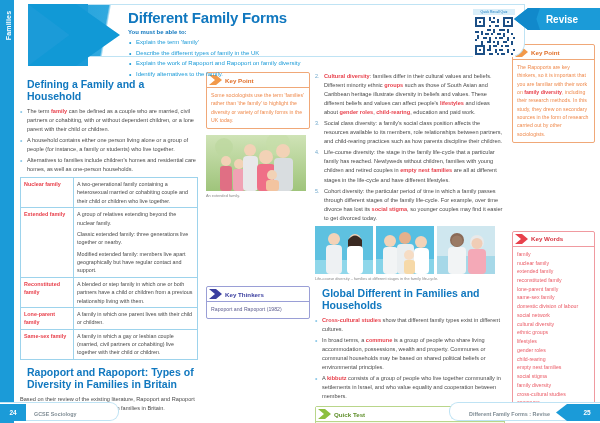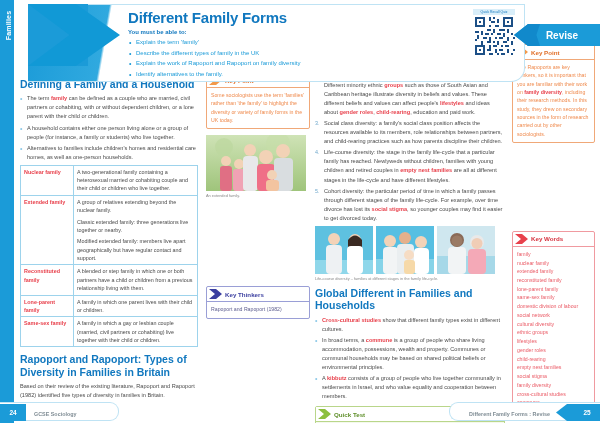--- a/index.html
+++ b/index.html
@@ -26,21 +26,21 @@
   }
 
   
   .cols{flex:1;display:flex;position:relative;}
   .col-left{width:190px;flex:0 0 190px;padding:4px 6px 0 6px;box-sizing:border-box;}
   .col-mid{width:305px;flex:0 0 305px;padding:4px 4px 0 2px;box-sizing:border-box;position:relative;}
   .col-right{flex:1;padding:4px 5px 0 3px;box-sizing:border-box;}
 
   
   .banner{
-    position:absolute;left:14px;top:4px;width:497px;height:78px;
+    position:absolute;left:14px;top:4px;width:497px;height:53px;
     z-index:5;
   }
   .banner-bg{
     position:absolute;inset:0;
     background:linear-gradient(100deg,#1b9bd8 0%,#30a9df 16%,#ffffff 16.5%,#ffffff 100%);
     border:1px solid #bfe3f4;border-left:none;
     border-radius:0 0 14px 0;
   }
   .banner-chev{
     position:absolute;left:0;top:0;width:92px;height:62px;
@@ -62,21 +62,21 @@
   }
   ul.obj li:before{content:"•";position:absolute;left:1px;color:#1b9bd8;font-size:7px;}
 
   
   .qr-wrap{position:absolute;right:10px;top:5px;width:42px;}
   .qr-cap{font-size:3.4px;color:#1178bf;text-align:center;background:#d9eef9;padding:1px 0;}
   .qr{width:42px;height:42px;display:block;}
 
   
   h2.sec{
-    font-size:10.5px;color:#1178bf;font-weight:bold;margin:6px 0 4px 0;line-height:1.18;
+    font-size:10.5px;color:#1178bf;font-weight:bold;margin:6px 0 4px 7px;line-height:1.18;
   }
   p.body,li.body{font-size:5.6px;line-height:1.62;color:#4a4a4a;margin:0 0 3px 0;}
   ul.bul{margin:0 0 3px 0;padding:0;list-style:none;}
   ul.bul li{font-size:5.6px;line-height:1.62;color:#4a4a4a;position:relative;padding-left:7px;margin-bottom:2px;}
   ul.bul li:before{content:"•";position:absolute;left:0;top:-1px;color:#8ec9e8;font-size:7px;}
   ol.num{margin:0 0 3px 0;padding:0;list-style:none;counter-reset:n;}
   ol.num li{font-size:5.6px;line-height:1.62;color:#4a4a4a;position:relative;padding-left:9px;margin-bottom:2px;counter-increment:n;}
   ol.num li:before{content:counter(n) ".";position:absolute;left:0;top:0;color:#6fa8cc;font-size:5.4px;}
   .kw{color:#e8414c;font-weight:bold;}
 
@@ -118,21 +118,21 @@
   .box.kwds ul{margin:0;padding:0;list-style:none;}
   .box.kwds li{font-size:5.2px;line-height:1.68;}
 
   .box.qt{border-color:#b9d68a;background:#f4f9ec;}
   .box.qt .box-hd{border-bottom-color:#b9d68a;background:#fff;}
   .box.qt .ttl{color:#5f8f2a;}
   .box.qt .box-bd{color:#7aa23e;}
 
   
   .revise{
-    position:absolute;right:0;top:8px;width:86px;height:22px;z-index:7;margin-top:16px;
+    position:absolute;right:0;top:8px;width:86px;height:22px;z-index:7;
   }
   .revise-bg{
     position:absolute;inset:0;background:#1b9bd8;
     clip-path:polygon(14px 0,100% 0,100% 100%,14px 100%,0 50%);
   }
   .revise-bg2{
     position:absolute;left:0;top:0;width:26px;height:100%;background:#1189cb;
     clip-path:polygon(14px 0,100% 0,86% 50%,100% 100%,14px 100%,0 50%);
   }
   .revise-txt{

